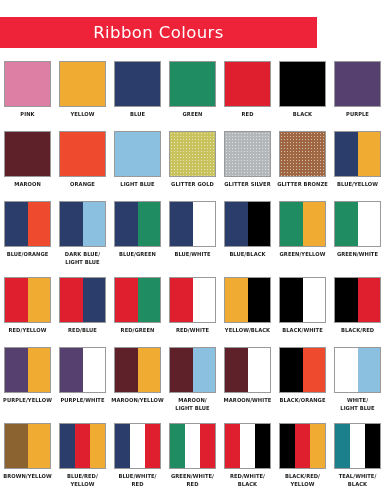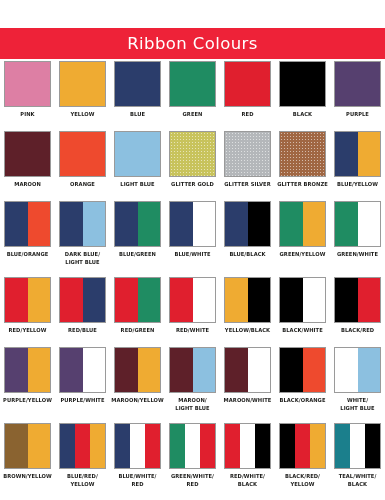--- a/index.html
+++ b/index.html
@@ -18,22 +18,22 @@
     position: relative;
     width: 385px;
     height: 500px;
     background: #ffffff;
   }
 
   
   .header-banner {
     position: absolute;
     left: 0;
-    top: 28px;
-    width: 385px;
+    top: 17px;
+    width: 317px;
     height: 31px;
     background: #ee2238;
     display: flex;
     align-items: center;
     justify-content: center;
   }
   .header-title {
     color: #ffffff;
     font-size: 16.5px;
     font-weight: 400;

